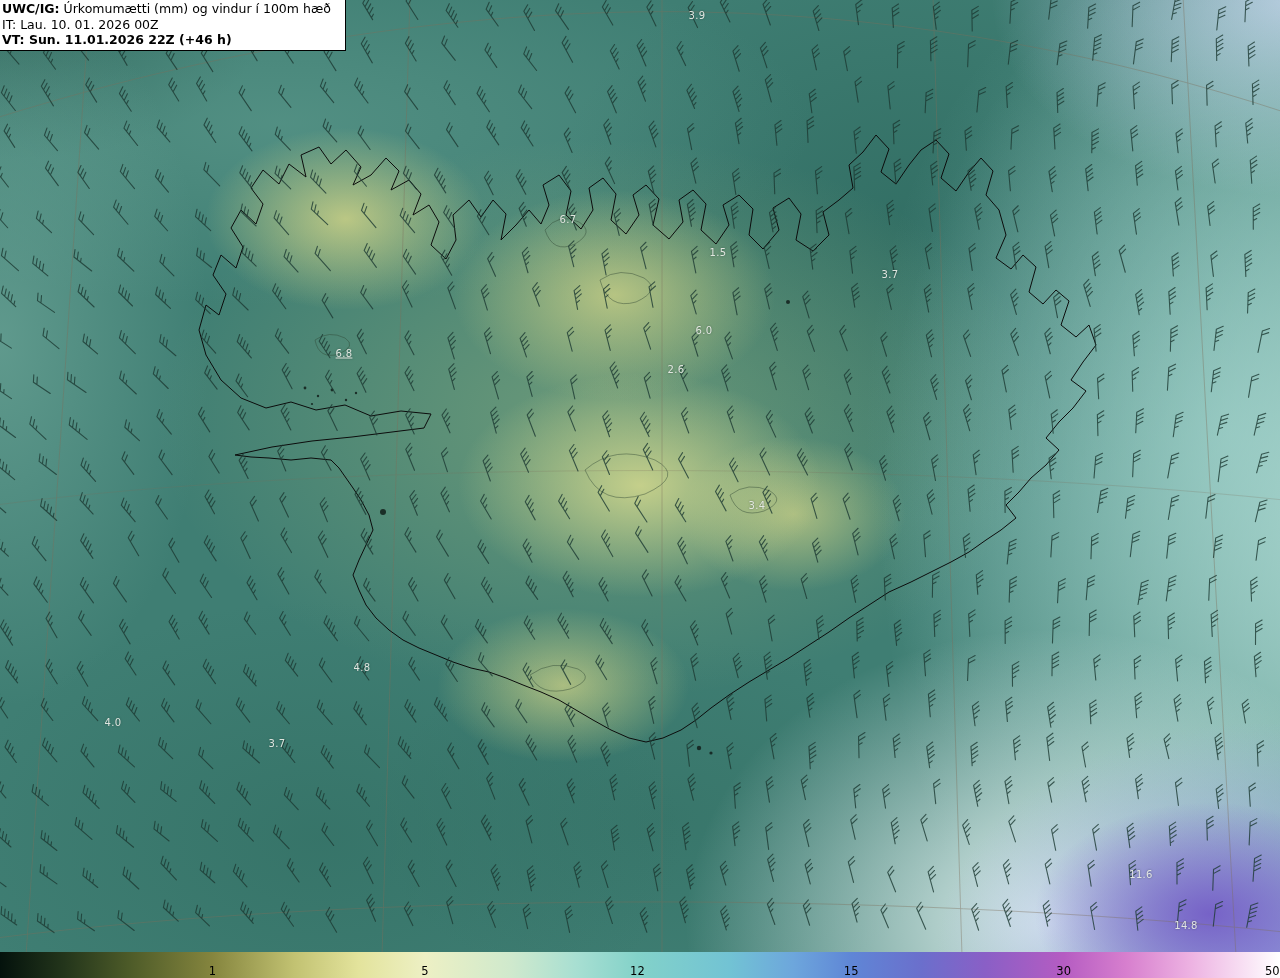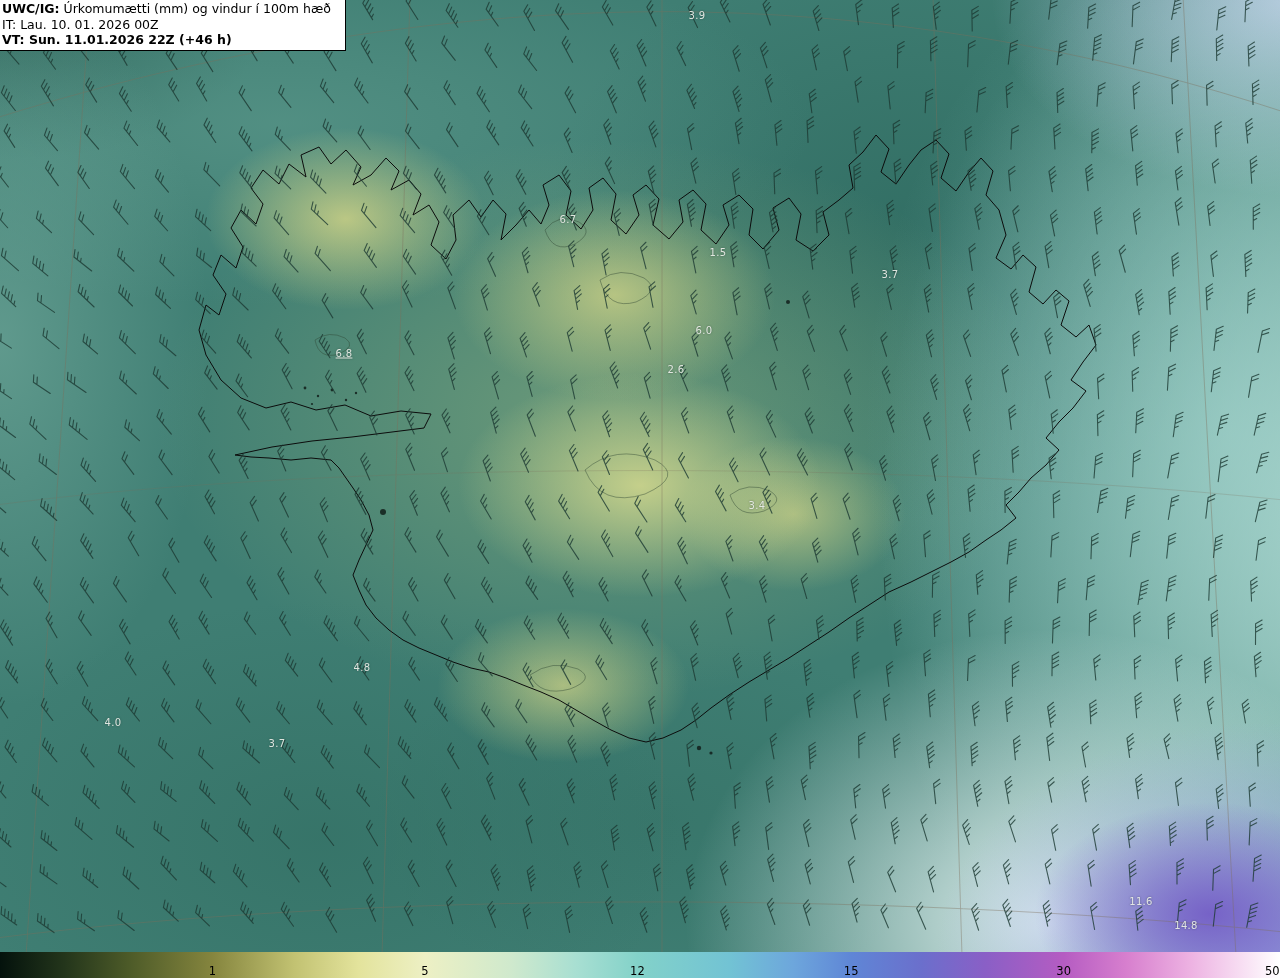--- a/index.html
+++ b/index.html
@@ -847,21 +847,21 @@
         <span class="value-label" style="left: 568px; top: 219px;">6.7</span>
         <span class="value-label" style="left: 718px; top: 252px;">1.5</span>
         <span class="value-label" style="left: 890px; top: 274px;">3.7</span>
         <span class="value-label" style="left: 704px; top: 330px;">6.0</span>
         <span class="value-label" style="left: 676px; top: 369px;">2.6</span>
         <span class="value-label" style="left: 344px; top: 353px; text-decoration: underline;">6.8</span>
         <span class="value-label" style="left: 757px; top: 505px;">3.4</span>
         <span class="value-label" style="left: 362px; top: 667px;">4.8</span>
         <span class="value-label" style="left: 113px; top: 722px;">4.0</span>
         <span class="value-label" style="left: 277px; top: 743px;">3.7</span>
-        <span class="value-label" style="left: 1141px; top: 901px;">11.6</span>
+        <span class="value-label" style="left: 1141px; top: 874px;">11.6</span>
         <span class="value-label" style="left: 1186px; top: 925px;">14.8</span>
       </div>
   </div>
 
   <div class="titlebox">
     <div>
       <span class="b">UWC/IG:</span>
       <span>Úrkomumætti (mm) og vindur í 100m hæð</span>
     </div>
     <div>

